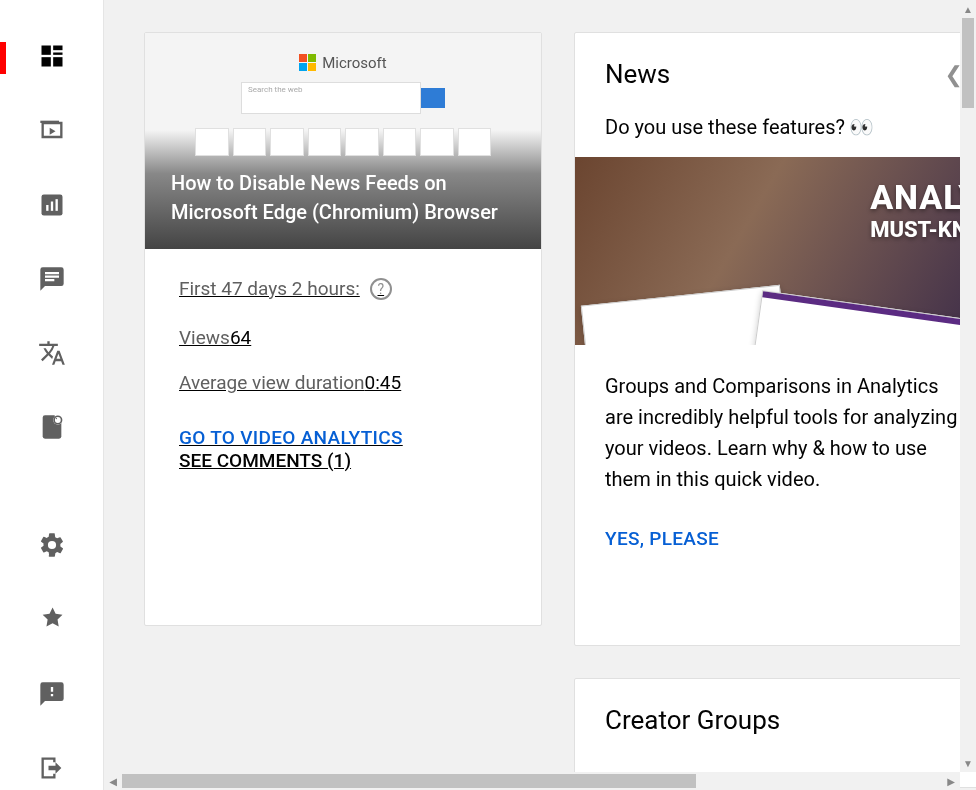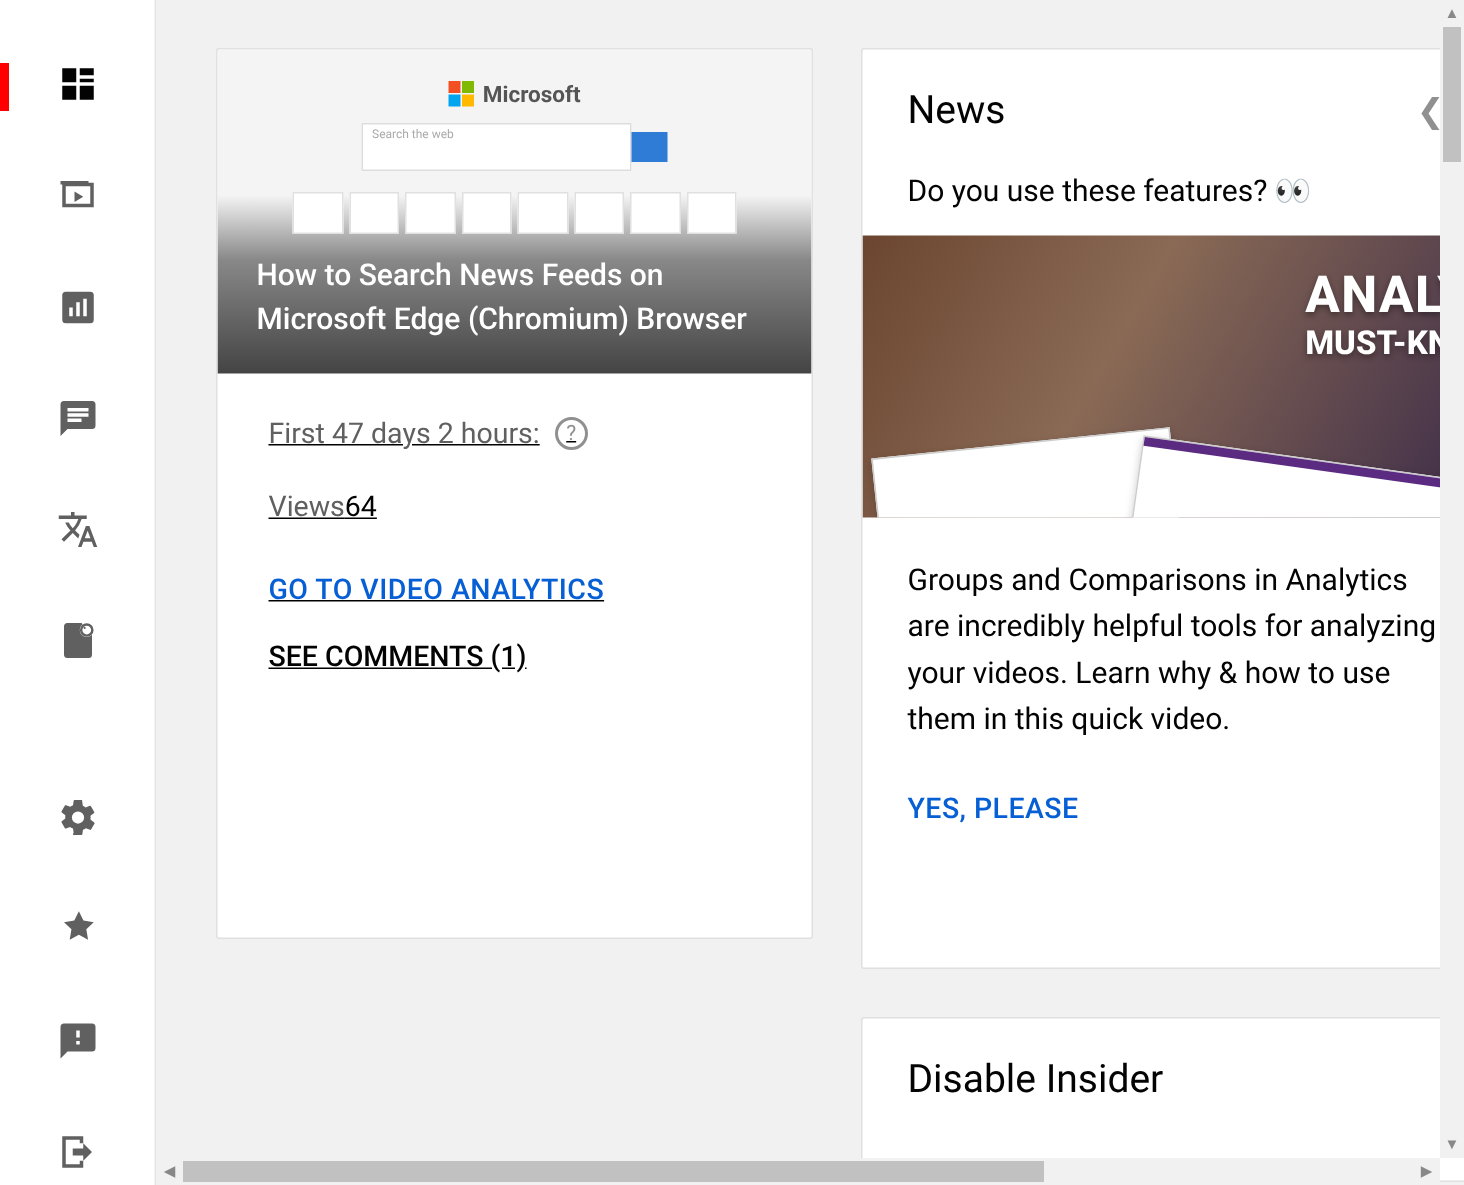--- a/index.html
+++ b/index.html
@@ -75,21 +75,21 @@
     padding: 22px 26px;
   }
   .thumb-mock {
     position: absolute;
     top: 14px; left: 50px; right: 50px;
     text-align: center;
     color: #555;
   }
   .ms-logo {
     display: inline-flex; align-items: center; gap: 6px;
-    font-size: 15px; color: #555; font-weight: 700;
+    font-size: 15px; color: #555; font-weight: 400;
   }
   .ms-grid { display: grid; grid-template-columns: 8px 8px; grid-template-rows: 8px 8px; gap: 1px; }
   .ms-grid span:nth-child(1){background:#f25022;} .ms-grid span:nth-child(2){background:#7fba00;}
   .ms-grid span:nth-child(3){background:#00a4ef;} .ms-grid span:nth-child(4){background:#ffb900;}
   .search-mock { margin: 10px auto 0; display:flex; justify-content:center; align-items:center; gap:0; }
   .search-mock .sb { width: 180px; height: 32px; background:#fff; border:1px solid #ddd; font-size:8px; color:#aaa; text-align:left; padding:2px 6px;}
   .search-mock .sbtn { width: 24px; height: 20px; background:#2e7cd6; }
   .tilerow { display:flex; gap:4px; justify-content:center; margin-top:14px; }
   .tilerow span { width:34px; height:28px; background:#fff; border:1px solid #e0e0e0; }
   .video-title {
@@ -120,21 +120,20 @@
     color: #065fd4;
     letter-spacing: 0.3px;
     margin-top: 32px;
     cursor: pointer;
   }
   .text-btn {
     display: block;
     font-size: 19px;
     font-weight: 500;
     color: #030303;
-    margin-top: 22px;
     cursor: pointer;
   }
   .right-col {
     display: flex; flex-direction: column; gap: 32px;
     width: 420px;
     flex-shrink: 0;
   }
   .news-card { width: 100%; height: 614px; padding-bottom: 20px; overflow:hidden;}
   .news-header {
     display: flex; justify-content: space-between; align-items: center;
@@ -299,30 +298,34 @@
               <span></span>
               <span></span>
               <span></span>
               <span></span>
               <span></span>
               <span></span>
               <span></span>
               <span></span>
             </div>
         </div>
-        <div class="video-title">How to Search News Feeds on Microsoft Edge (Chromium) Browser</div>
+        <div class="video-title">How to Disable News Feeds on Microsoft Edge (Chromium) Browser</div>
       </div>
       <div class="card-body">
         <div class="period-row">
           <span>First 47 days 2 hours:</span>
           <span class="help-icon">?</span>
         </div>
         <div class="stat-row">
           <span>Views</span>
           <span class="val">64</span>
+        </div>
+        <div class="stat-row">
+          <span>Average view duration</span>
+          <span class="val">0:45</span>
         </div>
         <a class="link-btn">GO TO VIDEO ANALYTICS</a>
         <a class="text-btn">SEE COMMENTS (1)</a>
       </div>
     </div>
 
     <div class="right-col">
       <div class="card news-card">
         <div class="news-header">
           <h2>News</h2>
@@ -337,21 +340,21 @@
           <div class="papers">
             <div class="paper p1"></div>
             <div class="paper p2"></div>
           </div>
         </div>
         <div class="news-desc">Groups and Comparisons in Analytics are incredibly helpful tools for analyzing your videos. Learn why &amp; how to use them in this quick video.</div>
         <a class="link-btn" style="padding-left:30px;">YES, PLEASE</a>
       </div>
 
       <div class="card insider-card">
-        <h2>Disable Insider</h2>
+        <h2>Creator Groups</h2>
       </div>
     </div>
 
   </main>
 </div>
 
 <div class="vscroll">
   <div class="up">▲</div>
   <div class="track">
       <div class="thumbbar"></div>

